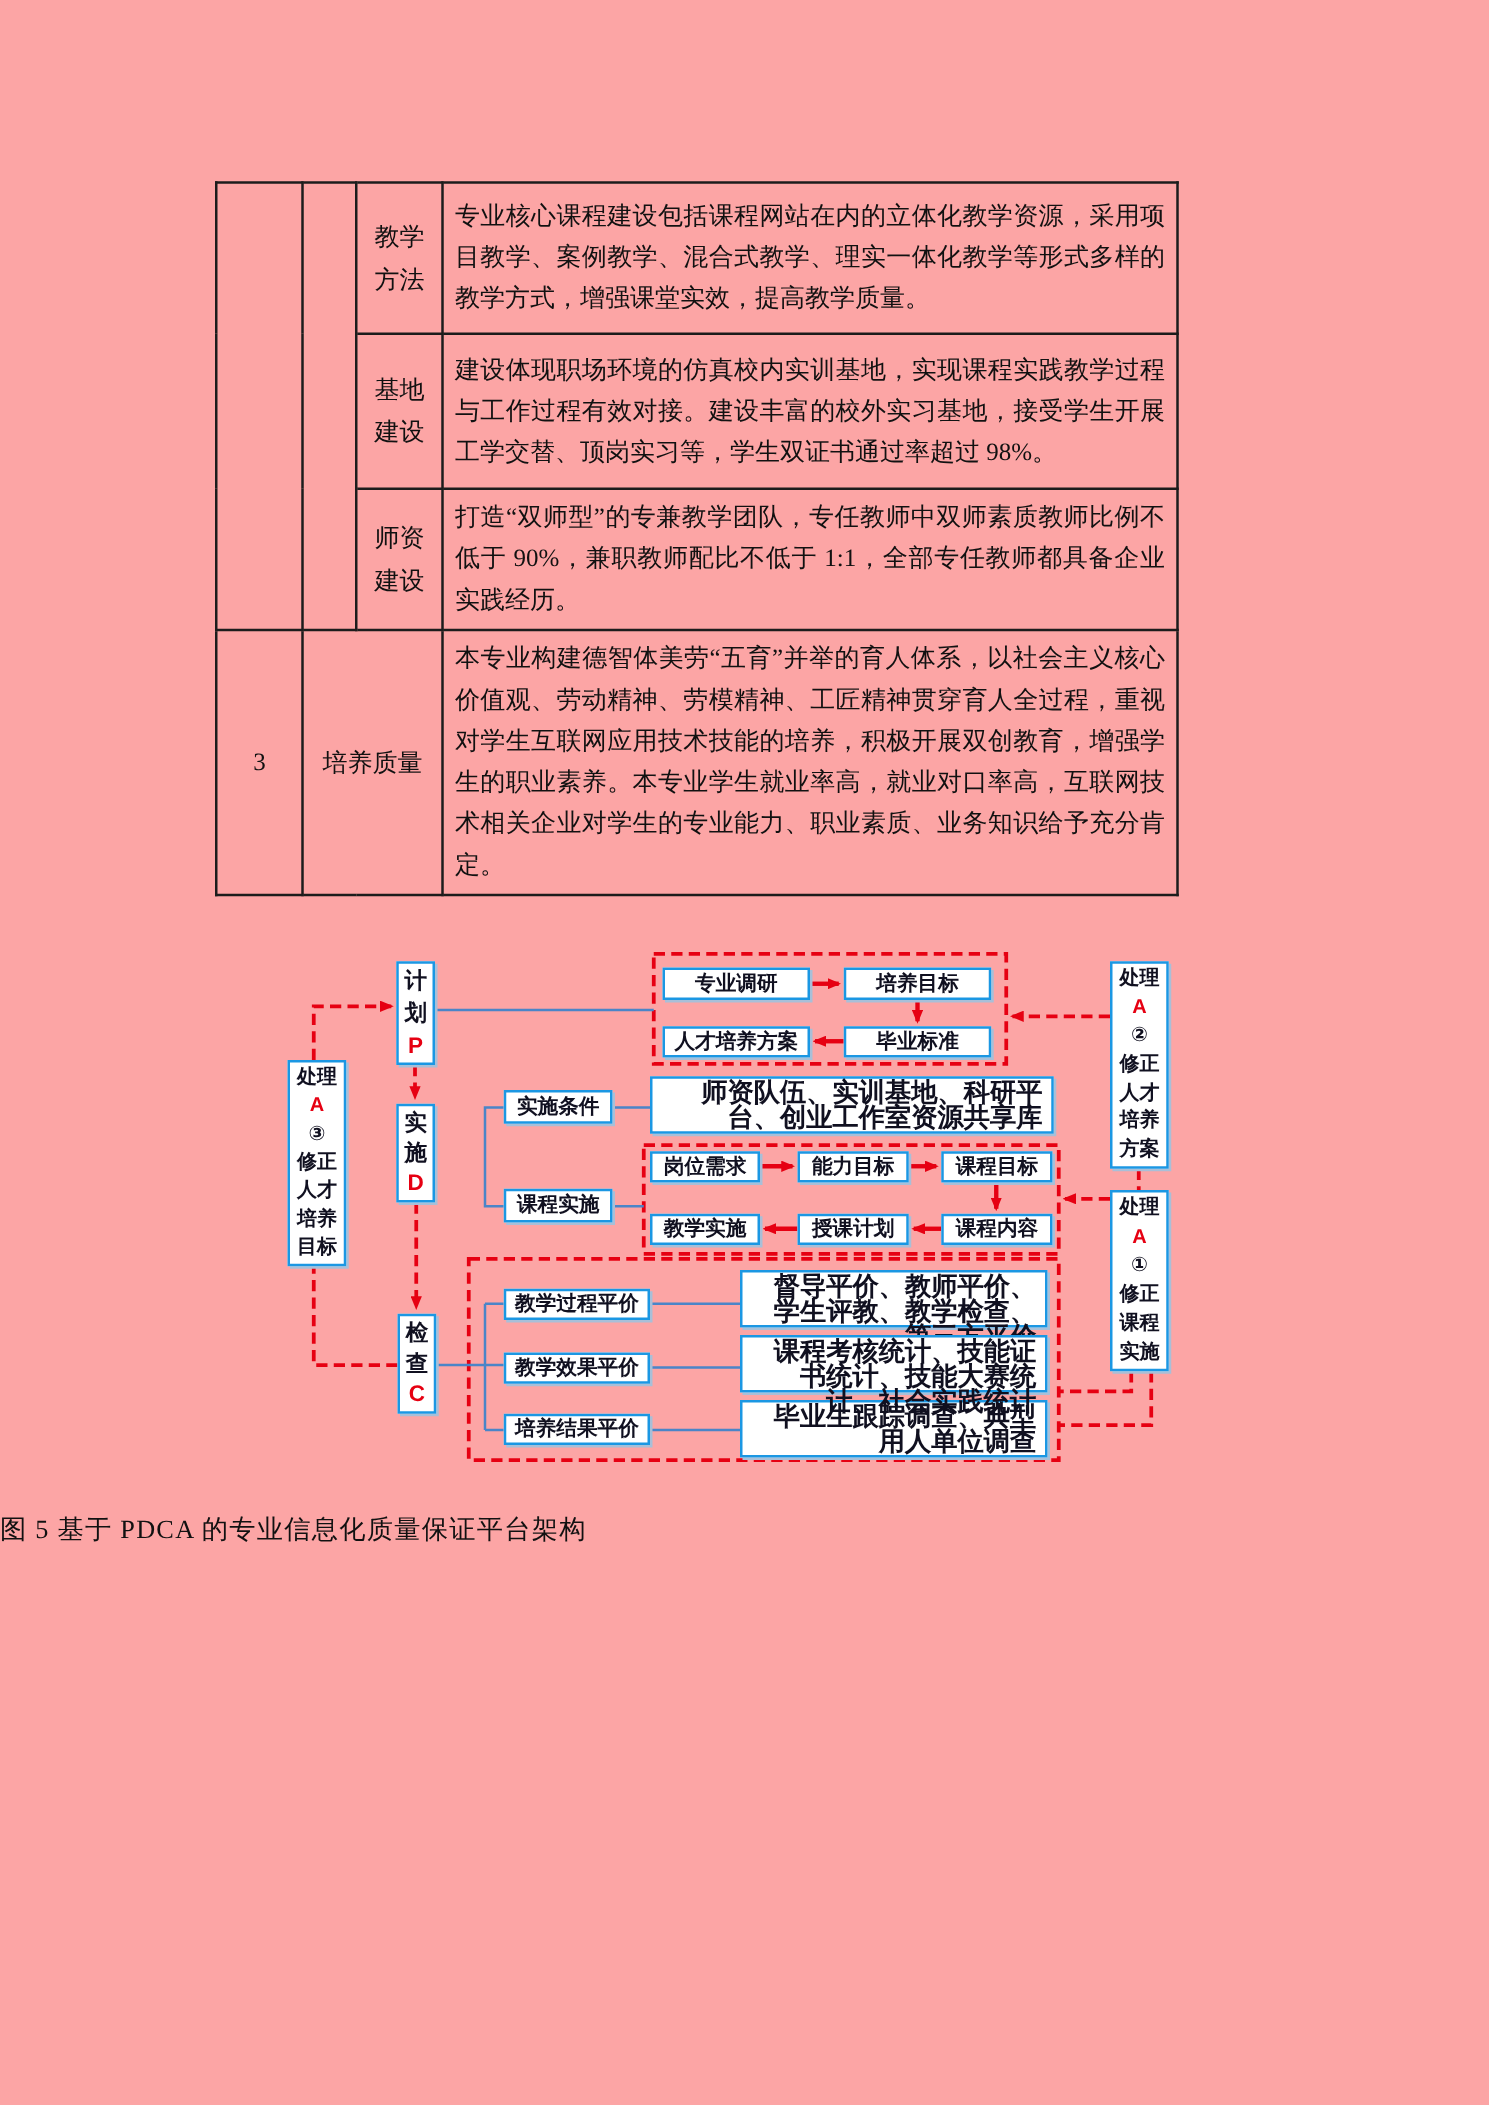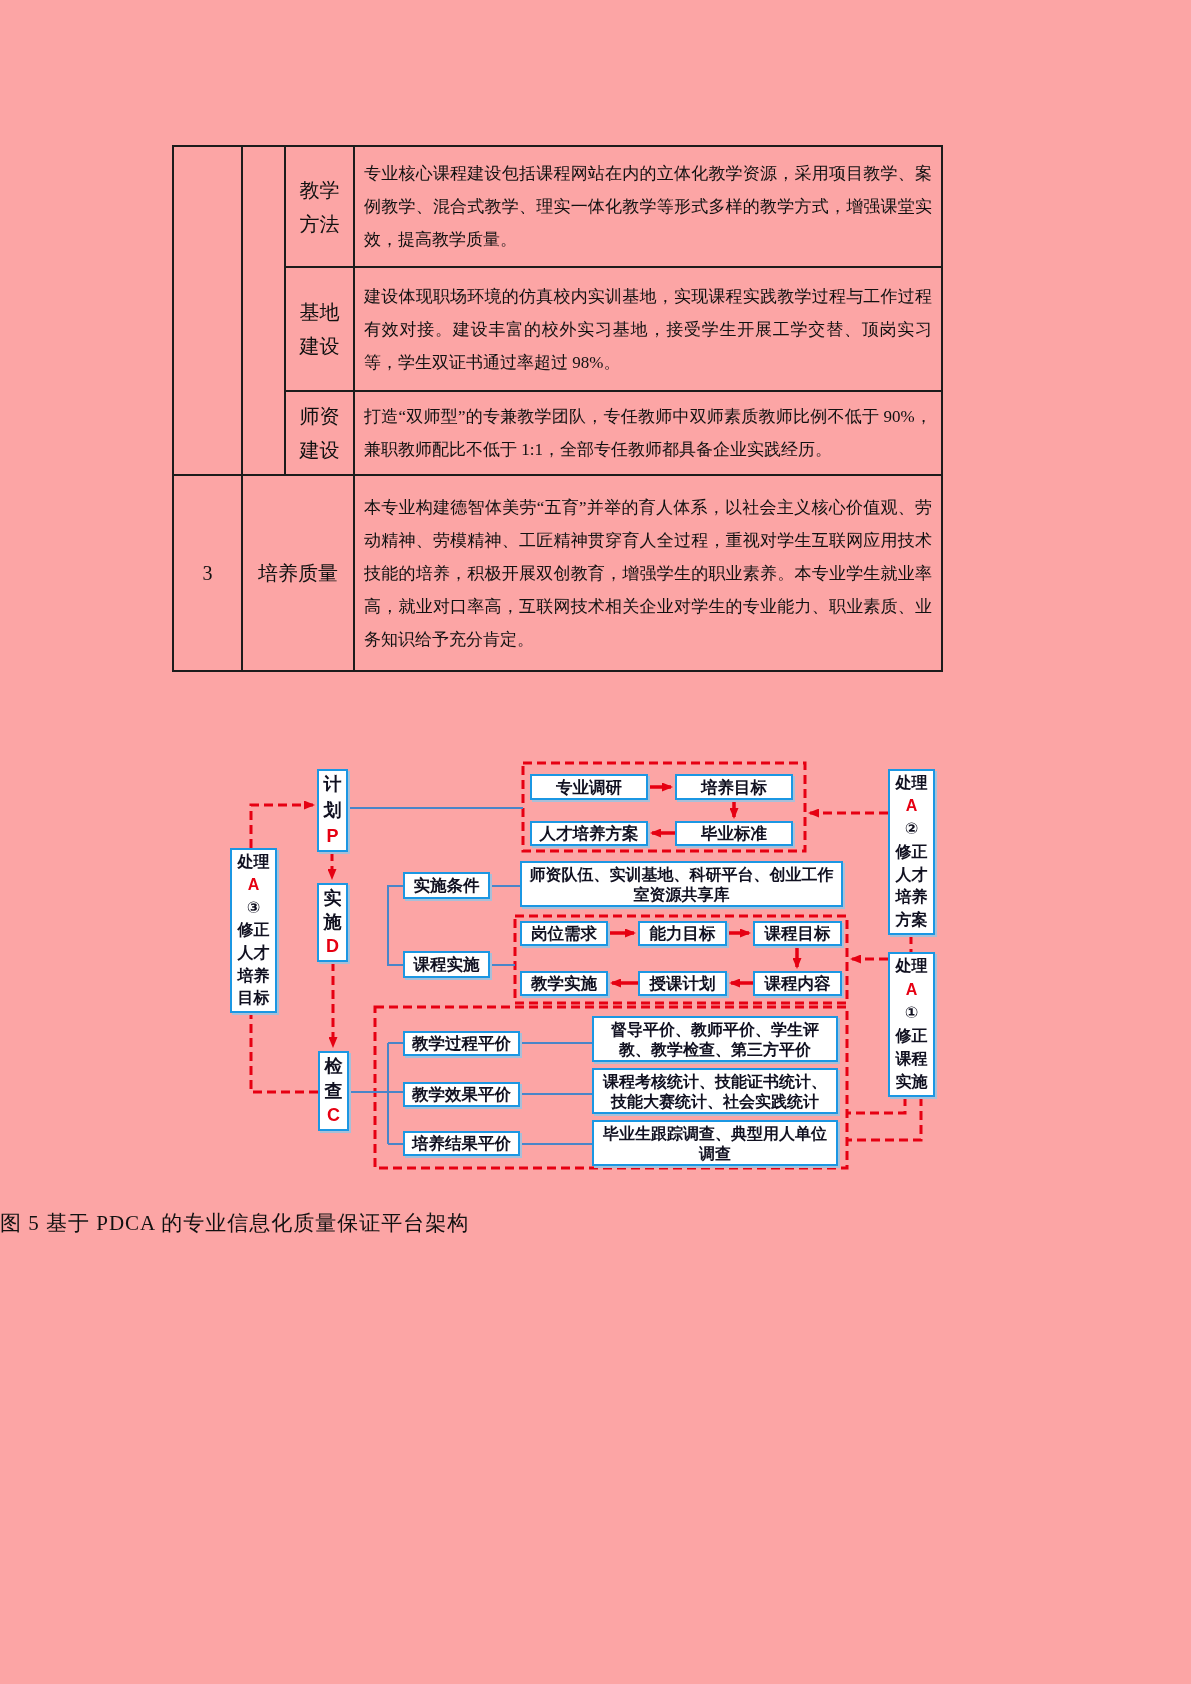--- a/index.html
+++ b/index.html
@@ -7,30 +7,30 @@
         font-family:"Liberation Serif","DejaVu Serif",serif;color:#111;}
 
   
   .doc-table{position:absolute;left:172px;top:145px;border-collapse:collapse;table-layout:fixed;
              width:771px;font-family:"Liberation Serif","DejaVu Serif",serif;}
   .doc-table td{border:2px solid #1c1c1c;vertical-align:middle;box-sizing:border-box;}
   .r1{height:121px;} .r2{height:124px;} .r3{height:84px;} .r4{height:196px;}
   .c-label{white-space:pre-line;text-align:center;font-size:20px;line-height:34px;}
   .c-serial{text-align:center;font-size:20px;}
   .c-cat2{text-align:center;font-size:20px;}
-  .c-content{font-size:17px;line-height:33px;padding:6px 9px;text-align:justify;}
+  .c-content{font-size:20px;line-height:33px;padding:6px 9px;text-align:justify;}
 
   
   .dg-svg{position:absolute;left:0;top:0;z-index:1;}
   .dbox{position:absolute;z-index:2;box-sizing:border-box;background:#fff;
         border:2px solid #1b97e3;box-shadow:2px 2px 0 #a8bfd8;
         display:flex;align-items:center;justify-content:center;
         font-family:"Liberation Sans","DejaVu Sans",sans-serif;font-weight:bold;
         font-size:16.5px;color:#101020;line-height:1.15;}
-  .dtext{display:block;padding:2px 7px;font-size:16px;line-height:20px;text-align:center;}
+  .dtext{display:block;padding:2px 7px;font-size:21px;line-height:20px;text-align:right;}
   .dnode{flex-direction:column;justify-content:space-around;padding:1px 0;font-size:16px;}
   .dnode span{display:block;text-align:center;}
   .pdc{font-size:18px;}
   .redch{color:#e60012;}
 
   .caption{position:absolute;left:0;top:1209px;width:1191px;text-align:left;
            font-size:21px;color:#111;letter-spacing:1px;}
   .pagenum{position:absolute;left:0;top:1556px;width:1191px;text-align:center;font-size:18px;color:#111;}
 </style>
 </head>

